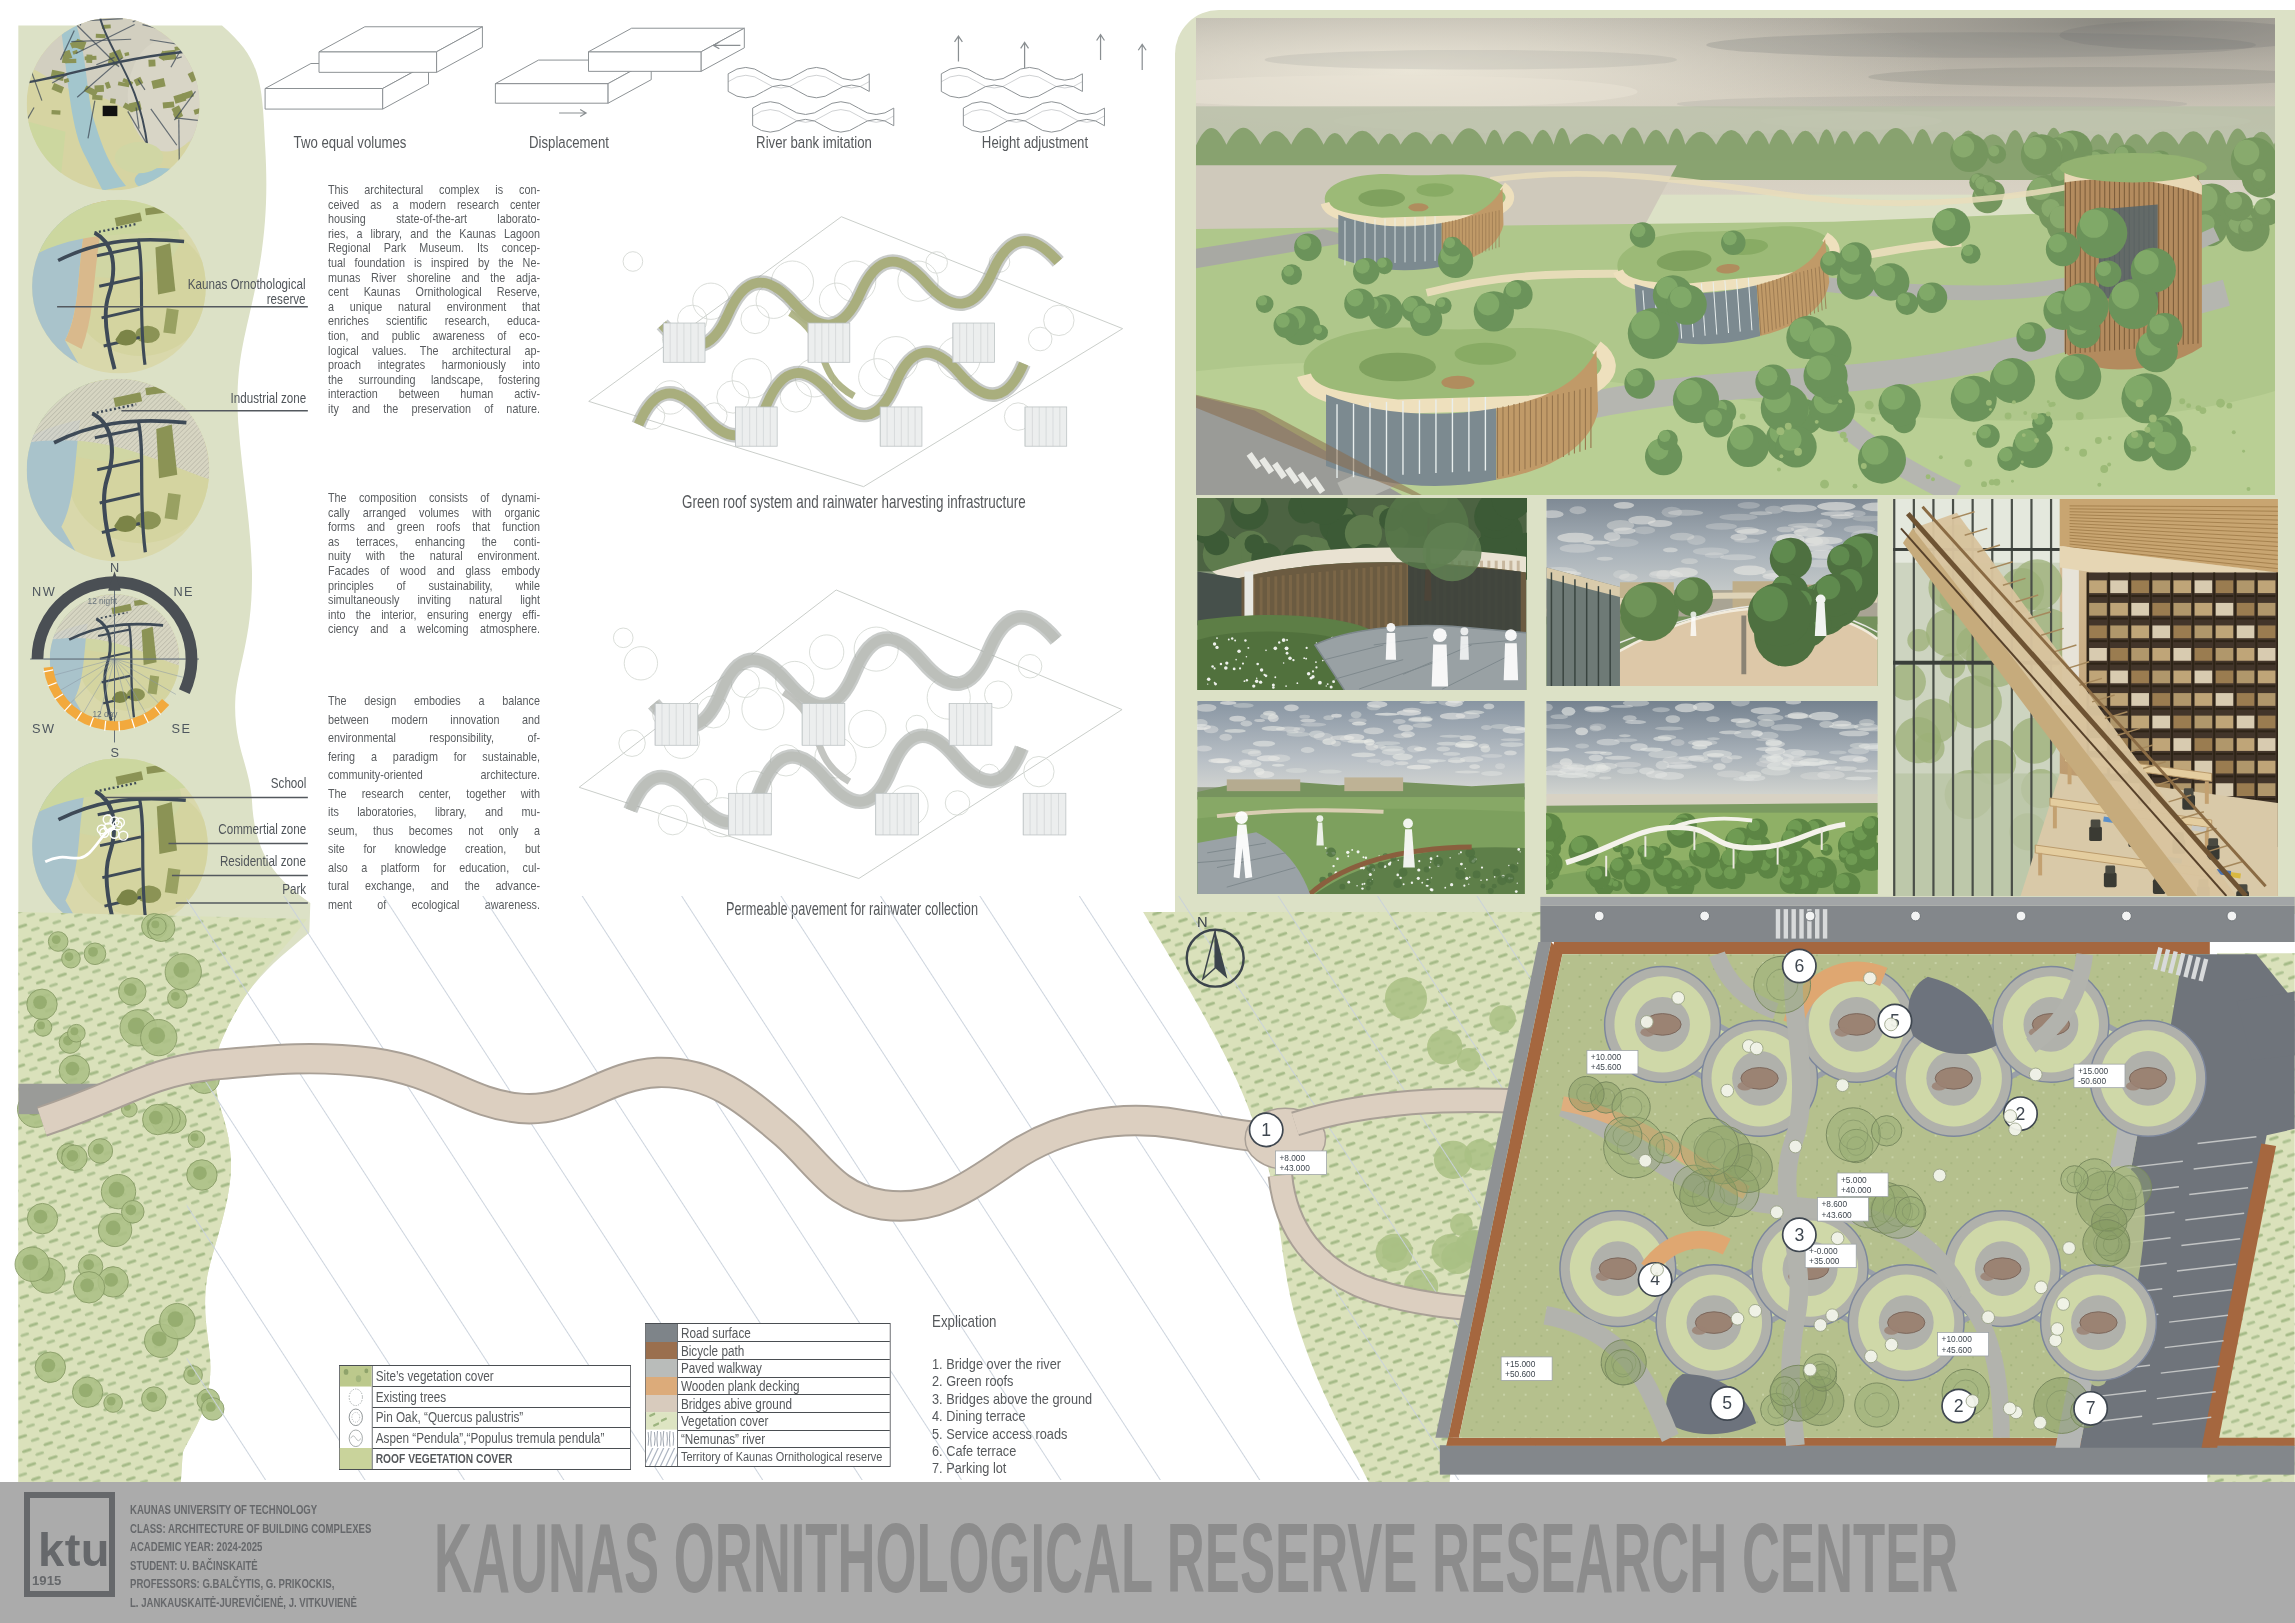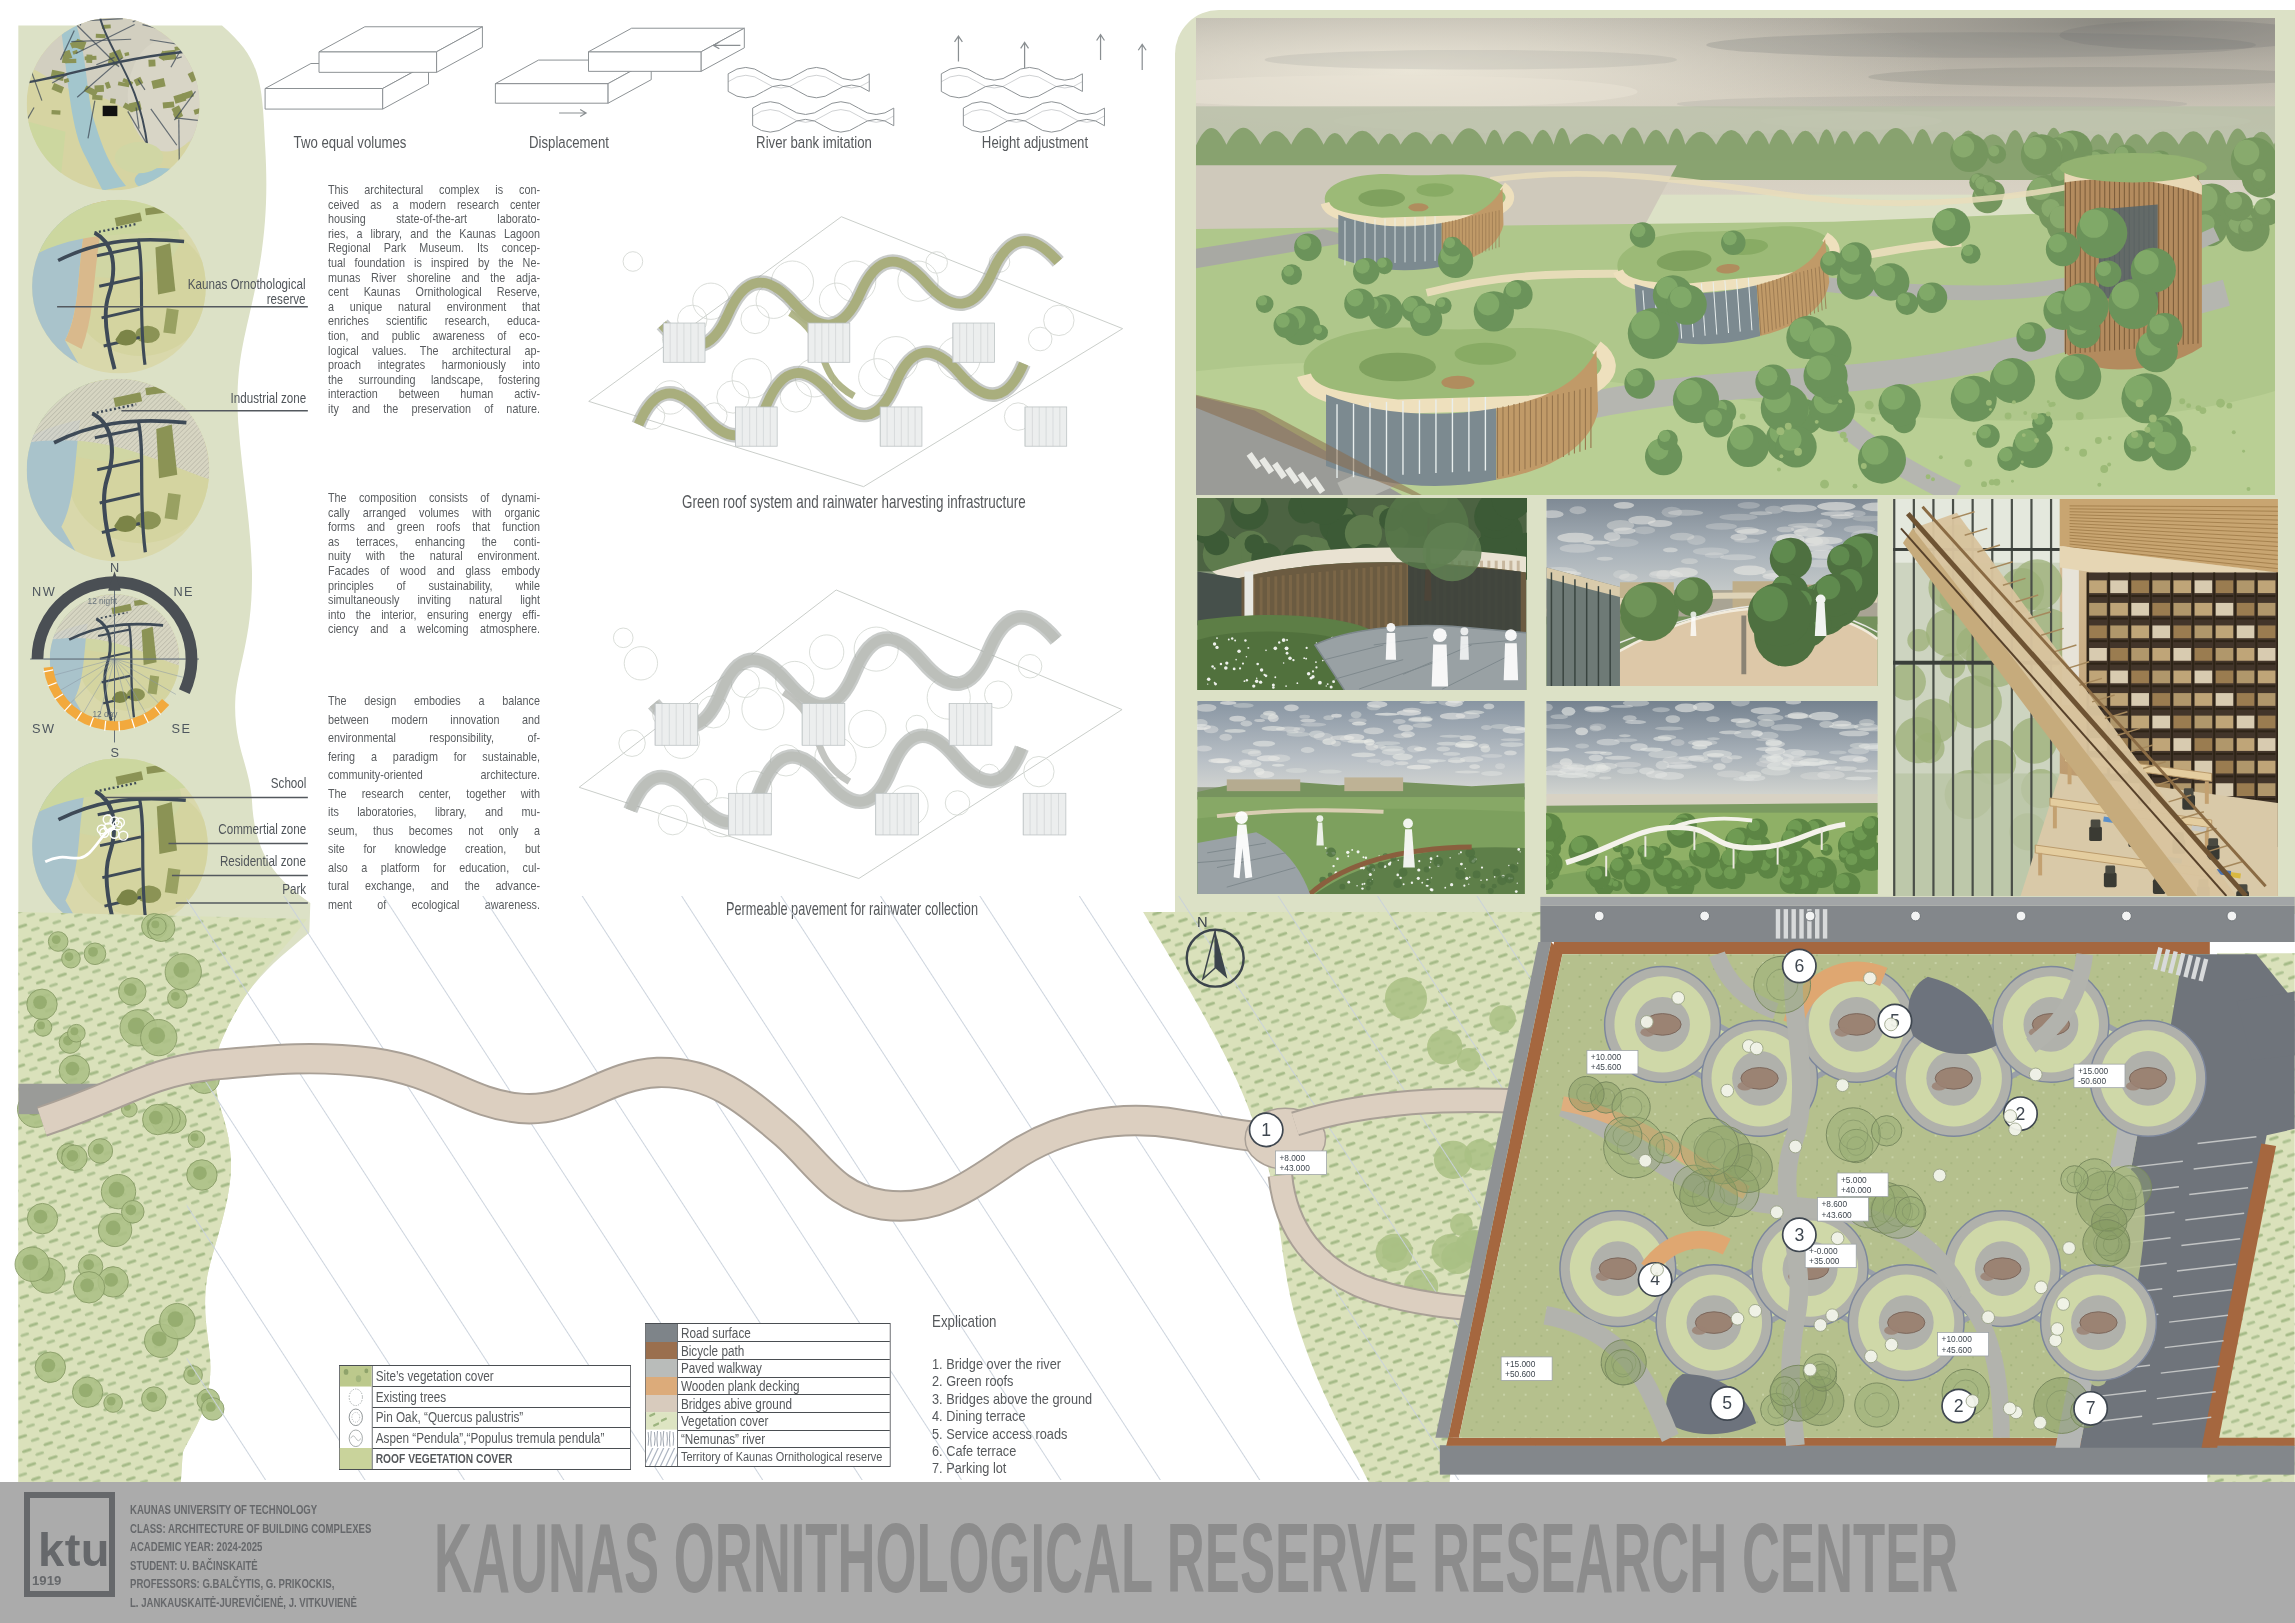--- a/index.html
+++ b/index.html
@@ -2920,21 +2920,21 @@
 4. Dining terrace<br>
 5. Service access roads<br>
 6. Cafe terrace<br>
 7. Parking lot
 </div>
 
 <div class="abs" style="left:0;top:1482px;width:2295px;height:141px;background:#ababab;"></div>
 
 <div class="abs" style="left:24px;top:1492px;width:79px;height:93px;border:6.9px solid #66686b;"></div>
 <div class="abs" style="left:38px;top:1522px;color:#66686b;font-size:47px;font-weight:bold;letter-spacing:0.5px;">ktu</div>
-<div class="abs" style="left:32px;top:1573px;color:#66686b;font-size:13.2px;font-weight:bold;">1919</div>
+<div class="abs" style="left:32px;top:1573px;color:#66686b;font-size:13.2px;font-weight:bold;">1915</div>
 
 <div class="abs" style="left:130px;top:1501px;color:#66686b;font-size:13.7px;line-height:18.6px;font-weight:bold;white-space:nowrap;transform:scaleX(0.70);transform-origin:0 0;">
 KAUNAS UNIVERSITY OF TECHNOLOGY<br>
 CLASS: ARCHITECTURE OF BUILDING COMPLEXES<br>
 ACADEMIC YEAR: 2024-2025<br>
 STUDENT: U. BAČINSKAITĖ<br>
 PROFESSORS: G.BALČYTIS, G. PRIKOCKIS,<br>
 L. JANKAUSKAITĖ-JUREVIČIENĖ, J. VITKUVIENĖ
 </div>
 

